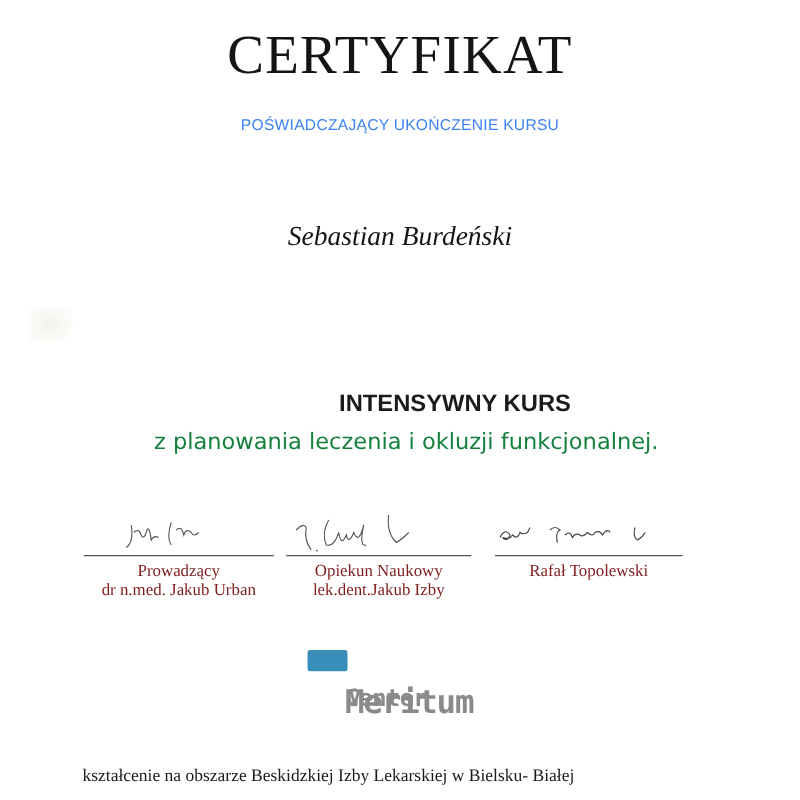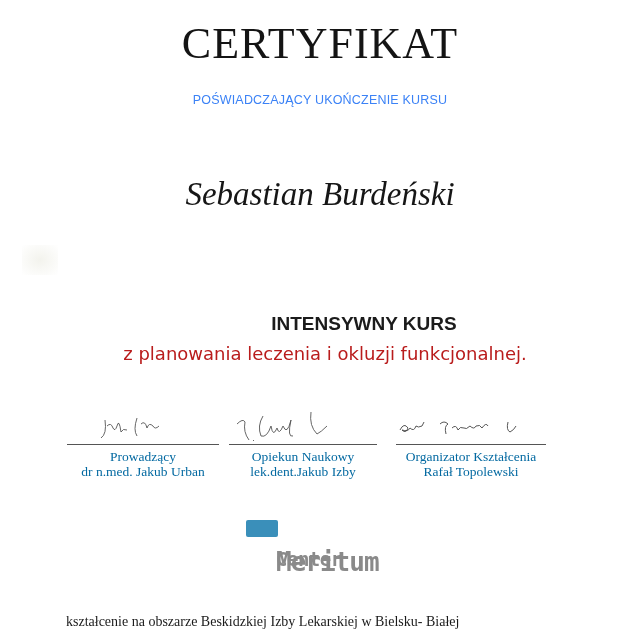--- a/index.html
+++ b/index.html
@@ -16,41 +16,41 @@
       line-height: 60px;
     }
     .subtitle {
       left: 0; width: 640px; top: 93px; text-align: center;
       font-family: "Liberation Sans", "DejaVu Sans", sans-serif;
       font-size: 12.5px; letter-spacing: 0.2px; color: #3b82f6;
     }
     .name {
       left: 0; width: 640px; top: 176px; text-align: center;
       font-family: "Liberation Serif", "DejaVu Serif", serif;
-      font-style: italic; font-size: 33px; color: #161616;
+      font-style: italic; font-size: 22px; color: #161616;
     }
     .course-title {
       left: 0; width: 640px; top: 313px; text-align: center;
       font-family: "Liberation Sans", "DejaVu Sans", sans-serif;
       font-weight: bold; font-size: 19px; color: #1b1b1b; padding-left: 44px;
     }
     .course-sub {
       left: 0; width: 640px; top: 343px; text-align: center;
       font-family: "DejaVu Sans", "Liberation Sans", sans-serif;
-      font-size: 18px; color: #b91c1c; padding-left: 10px; box-sizing: border-box;
+      font-size: 18px; color: #15803d; padding-left: 10px; box-sizing: border-box;
     }
     .sig-block { top: 410px; width: 150px; text-align: center; }
     .sig-scribble {
       height: 34px; position: relative;
     }
     .sig-scribble svg { position: absolute; left: 0; top: 0; }
     .sig-line { height: 1px; background: #555; margin: 0 0 4px 0; }
     .sig-role, .sig-person {
       font-family: "Liberation Serif", "DejaVu Serif", serif;
-      font-size: 13.5px; line-height: 15px; color: #0369a1;
+      font-size: 13.5px; line-height: 15px; color: #7f1d1d;
     }
     .logo { left: 246px; top: 516px; width: 180px; height: 60px; }
     .logo-block {
       position: absolute; left: 0; top: 4px; width: 32px; height: 17px;
       background: #3a8fba; border-radius: 2px;
     }
     .logo-word {
       position: absolute; left: 30px; top: -4px;
       font-family: "DejaVu Sans Mono", "Liberation Mono", monospace;
       font-weight: bold; font-size: 26px; color: #8a8a8a; letter-spacing: -1px; margin-top: 35px;
@@ -103,21 +103,20 @@
   <div class="sig-person">lek.dent.Jakub Izby</div>
 </div>
 
 <div class="abs sig-block" style="left:396px; width:150px;">
   <div class="sig-scribble">
     <svg width="150" height="34" viewBox="0 0 150 34">
       <path d="M4 20 q4 -8 8 -2 q-2 6 -6 2 q6 2 8 -2 q4 4 6 -2 q2 2 6 0 l2 -4 M44 14 q4 -4 8 0 q-4 2 -2 10 M56 18 q4 -4 6 2 q2 -4 6 -2 q2 2 6 -2 q4 4 6 0 q4 -2 6 2 q4 -6 6 -2 M112 12 q-2 8 2 10 q4 -2 6 -6" fill="none" stroke="#444" stroke-width="0.9"></path>
     </svg>
   </div>
   <div class="sig-line"></div>
-  <div class="sig-role">Organizator Kształcenia</div>
   <div class="sig-person">Rafał Topolewski</div>
 </div>
 
 <div class="abs logo">
   <div class="logo-block"></div>
   <div class="logo-word">Meritum</div>
   <div class="logo-center">Center</div>
 </div>
 
 <div class="abs footer">

